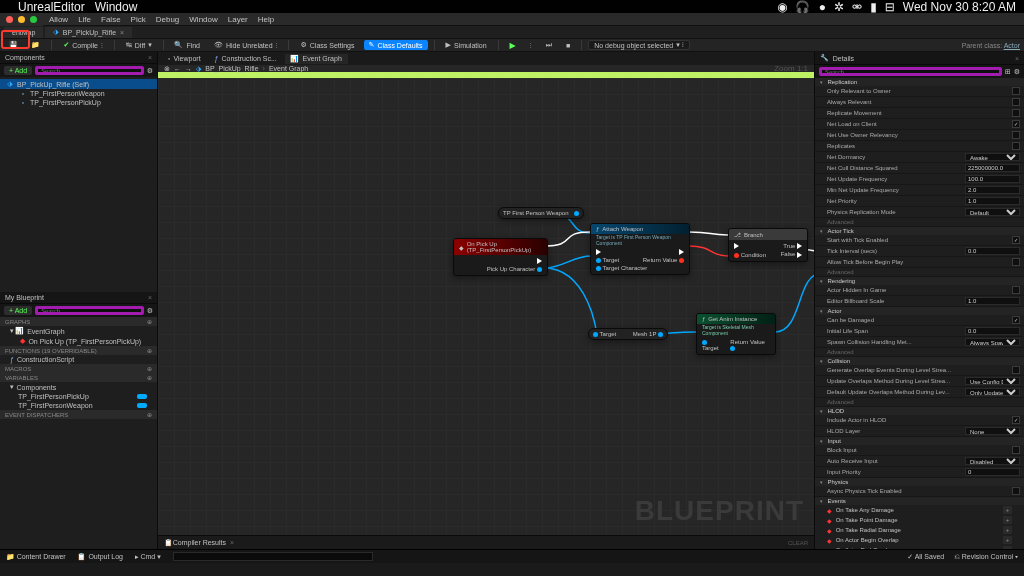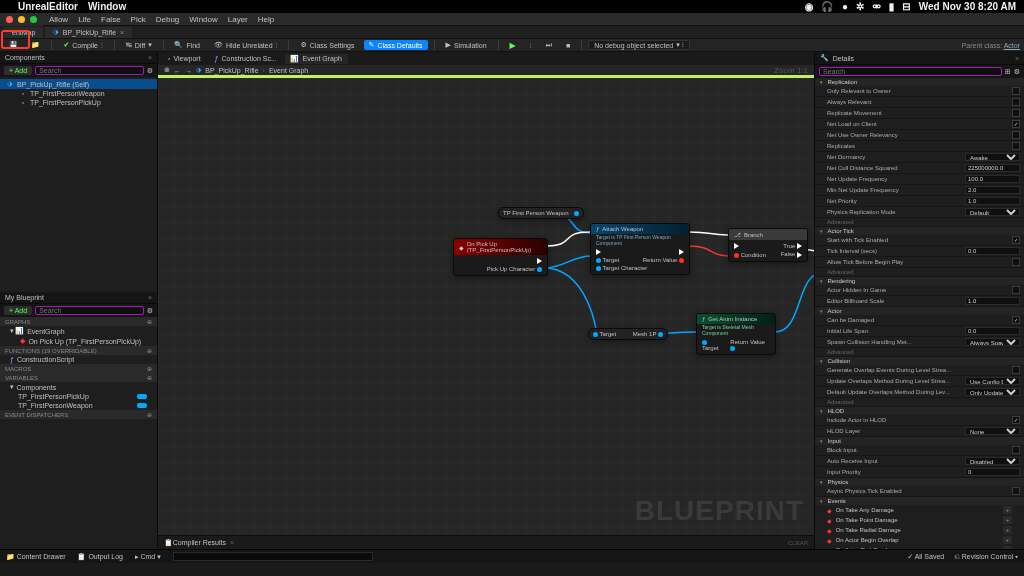--- a/index.html
+++ b/index.html
@@ -1,17 +1,17 @@
 <!DOCTYPE html>
 <html><head>
 <meta charset="utf-8">
 <style>
 * { margin:0; padding:0; box-sizing:border-box; font-family:"Segoe UI",Arial,sans-serif; }
 body { background:#1a1a1a; color:#c0c0c0; font-size:8px; width:1024px; height:576px; overflow:hidden; position:relative; }
-.macos-menubar { height:13px; background:rgba(0,0,0,0.95); display:flex; align-items:center; padding:0 8px; font-size:10px; color:#eee;font-weight:bold; }
+.macos-menubar { height:13px; background:rgba(0,0,0,0.95); display:flex; align-items:center; padding:0 8px; font-size:12px; color:#eee; }
 .macos-menubar .left { display:flex; gap:10px; align-items:center; }
 .macos-menubar .right { margin-left:auto; display:flex; gap:8px; align-items:center; }
 .apple { font-size:9px; }
 .traffic { display:flex; gap:5px; padding:0 6px; align-items:center; height:13px; background:#2a2a2a; }
 .traffic span { width:7px; height:7px; border-radius:50%; }
 .traffic .r{background:#ff5f57}.traffic .y{background:#febc2e}.traffic .g{background:#28c840}
 .app-menu { height:13px; background:#2a2a2a; display:flex; align-items:center; padding:0 6px; gap:10px; font-size:8px; border-bottom:1px solid #111;}
 .tab-bar { height:13px; background:#1f1f1f; display:flex; align-items:center; padding-left:4px; font-size:7px; border-bottom:1px solid #111;}
 .tab { padding:1px 8px; background:#2a2a2a; margin-right:2px; display:flex; align-items:center; gap:4px; height:11px;}
 .tab .x { color:#888; }
@@ -22,37 +22,37 @@
 .toolbar .play { color:#5aff5a; font-size:8px;}
 .toolbar .right { margin-left:auto; color:#888; font-size:7px;}
 .highlight-red { position:absolute; border:2px solid #ff3b30; border-radius:3px; pointer-events:none; z-index:100;}
 .main { display:flex; height:497px; }
 .panel { background:#1e1e1e; border-right:1px solid #0a0a0a; }
 .panel-header { background:#151515; padding:2px 5px; font-size:7px; display:flex; align-items:center; gap:4px; border-bottom:1px solid #0a0a0a;}
 .panel-header .x { margin-left:auto; color:#666;}
 .left-panels { width:158px; display:flex; flex-direction:column;}
 .components { height:240px; }
 .search-row { display:flex; align-items:center; gap:3px; padding:2px 4px; background:#151515; font-size:7px;}
-.search-row input { flex:1; background:#0f0f0f; border:1px solid #a21caf; border-radius:2px; padding:1px 3px; color:#ccc; font-size:7px; height:9px;}
+.search-row input { flex:1; background:#0f0f0f; border:3px solid #a21caf; border-radius:2px; padding:1px 3px; color:#ccc; font-size:7px; height:9px;font-family:Liberation Serif, serif;}
 .add-btn { background:#2d2d2d; padding:1px 5px; border-radius:2px; color:#5aff5a; font-size:7px;}
 .tree { padding:2px 0; font-size:7px;}
 .tree-item { padding:1px 6px; display:flex; align-items:center; gap:3px;}
 .tree-item.sel { background:#0a4d8c; }
 .tree-item .indent { width:10px; }
 .tree-item .icon { width:8px; display:inline-block; text-align:center; }
 .myblueprint { flex:1; display:flex; flex-direction:column;}
 .section-hdr { background:#2a2a2a; padding:1px 5px; font-size:6px; text-transform:uppercase; color:#888; display:flex; align-items:center;}
 .section-hdr .plus { margin-left:auto; color:#888;}
 .section-item { padding:1px 10px; font-size:7px; display:flex; align-items:center; gap:3px;}
 .pill { width:10px; height:5px; border-radius:2px; background:#0af;}
 .center { flex:1; display:flex; flex-direction:column; background:#262626;}
 .center-tabs { height:13px; background:#1a1a1a; display:flex; align-items:center; padding:0 4px; font-size:7px; gap:2px;}
 .ctab { padding:1px 6px; display:flex; align-items:center; gap:3px;}
 .ctab.active { background:#262626;}
-.breadcrumb { height:13px; background:#262626; display:flex; align-items:center; padding:0 6px; font-size:7px; gap:4px; border-bottom:3px solid #bef264;}
+.breadcrumb { height:13px; background:#262626; display:flex; align-items:center; padding:0 6px; font-size:7px; gap:4px; border-bottom:6px solid #bef264;}
 .breadcrumb .arrow{color:#666}
 .zoom { margin-left:auto; color:#555; font-size:8px;}
 .graph { flex:1; position:relative; background:#262626; background-image:linear-gradient(#2b2b2b 1px,transparent 1px),linear-gradient(90deg,#2b2b2b 1px,transparent 1px); background-size:16px 16px; overflow:hidden;}
 .watermark { position:absolute; bottom:8px; right:10px; font-size:28px; font-weight:700; color:#3a3a3a; letter-spacing:1px;}
 .node { position:absolute; background:#1a1a1a; border-radius:3px; min-width:80px; font-size:6px; box-shadow:0 2px 6px rgba(0,0,0,0.4); overflow:hidden; border:1px solid #0a0a0a;}
 .node-hdr { padding:2px 5px; font-size:6px; display:flex; align-items:center; gap:3px;}
 .node-body { padding:2px 4px;}
 .node-row { display:flex; justify-content:space-between; align-items:center; padding:1px 1px; font-size:6px; gap:6px;}
 .pin { width:5px; height:5px; border-radius:50%; background:#888; display:inline-block; vertical-align:middle;}
 .pin.exec { width:0;height:0;border-top:3px solid transparent;border-bottom:3px solid transparent;border-left:5px solid #fff;border-radius:0;background:none;}

